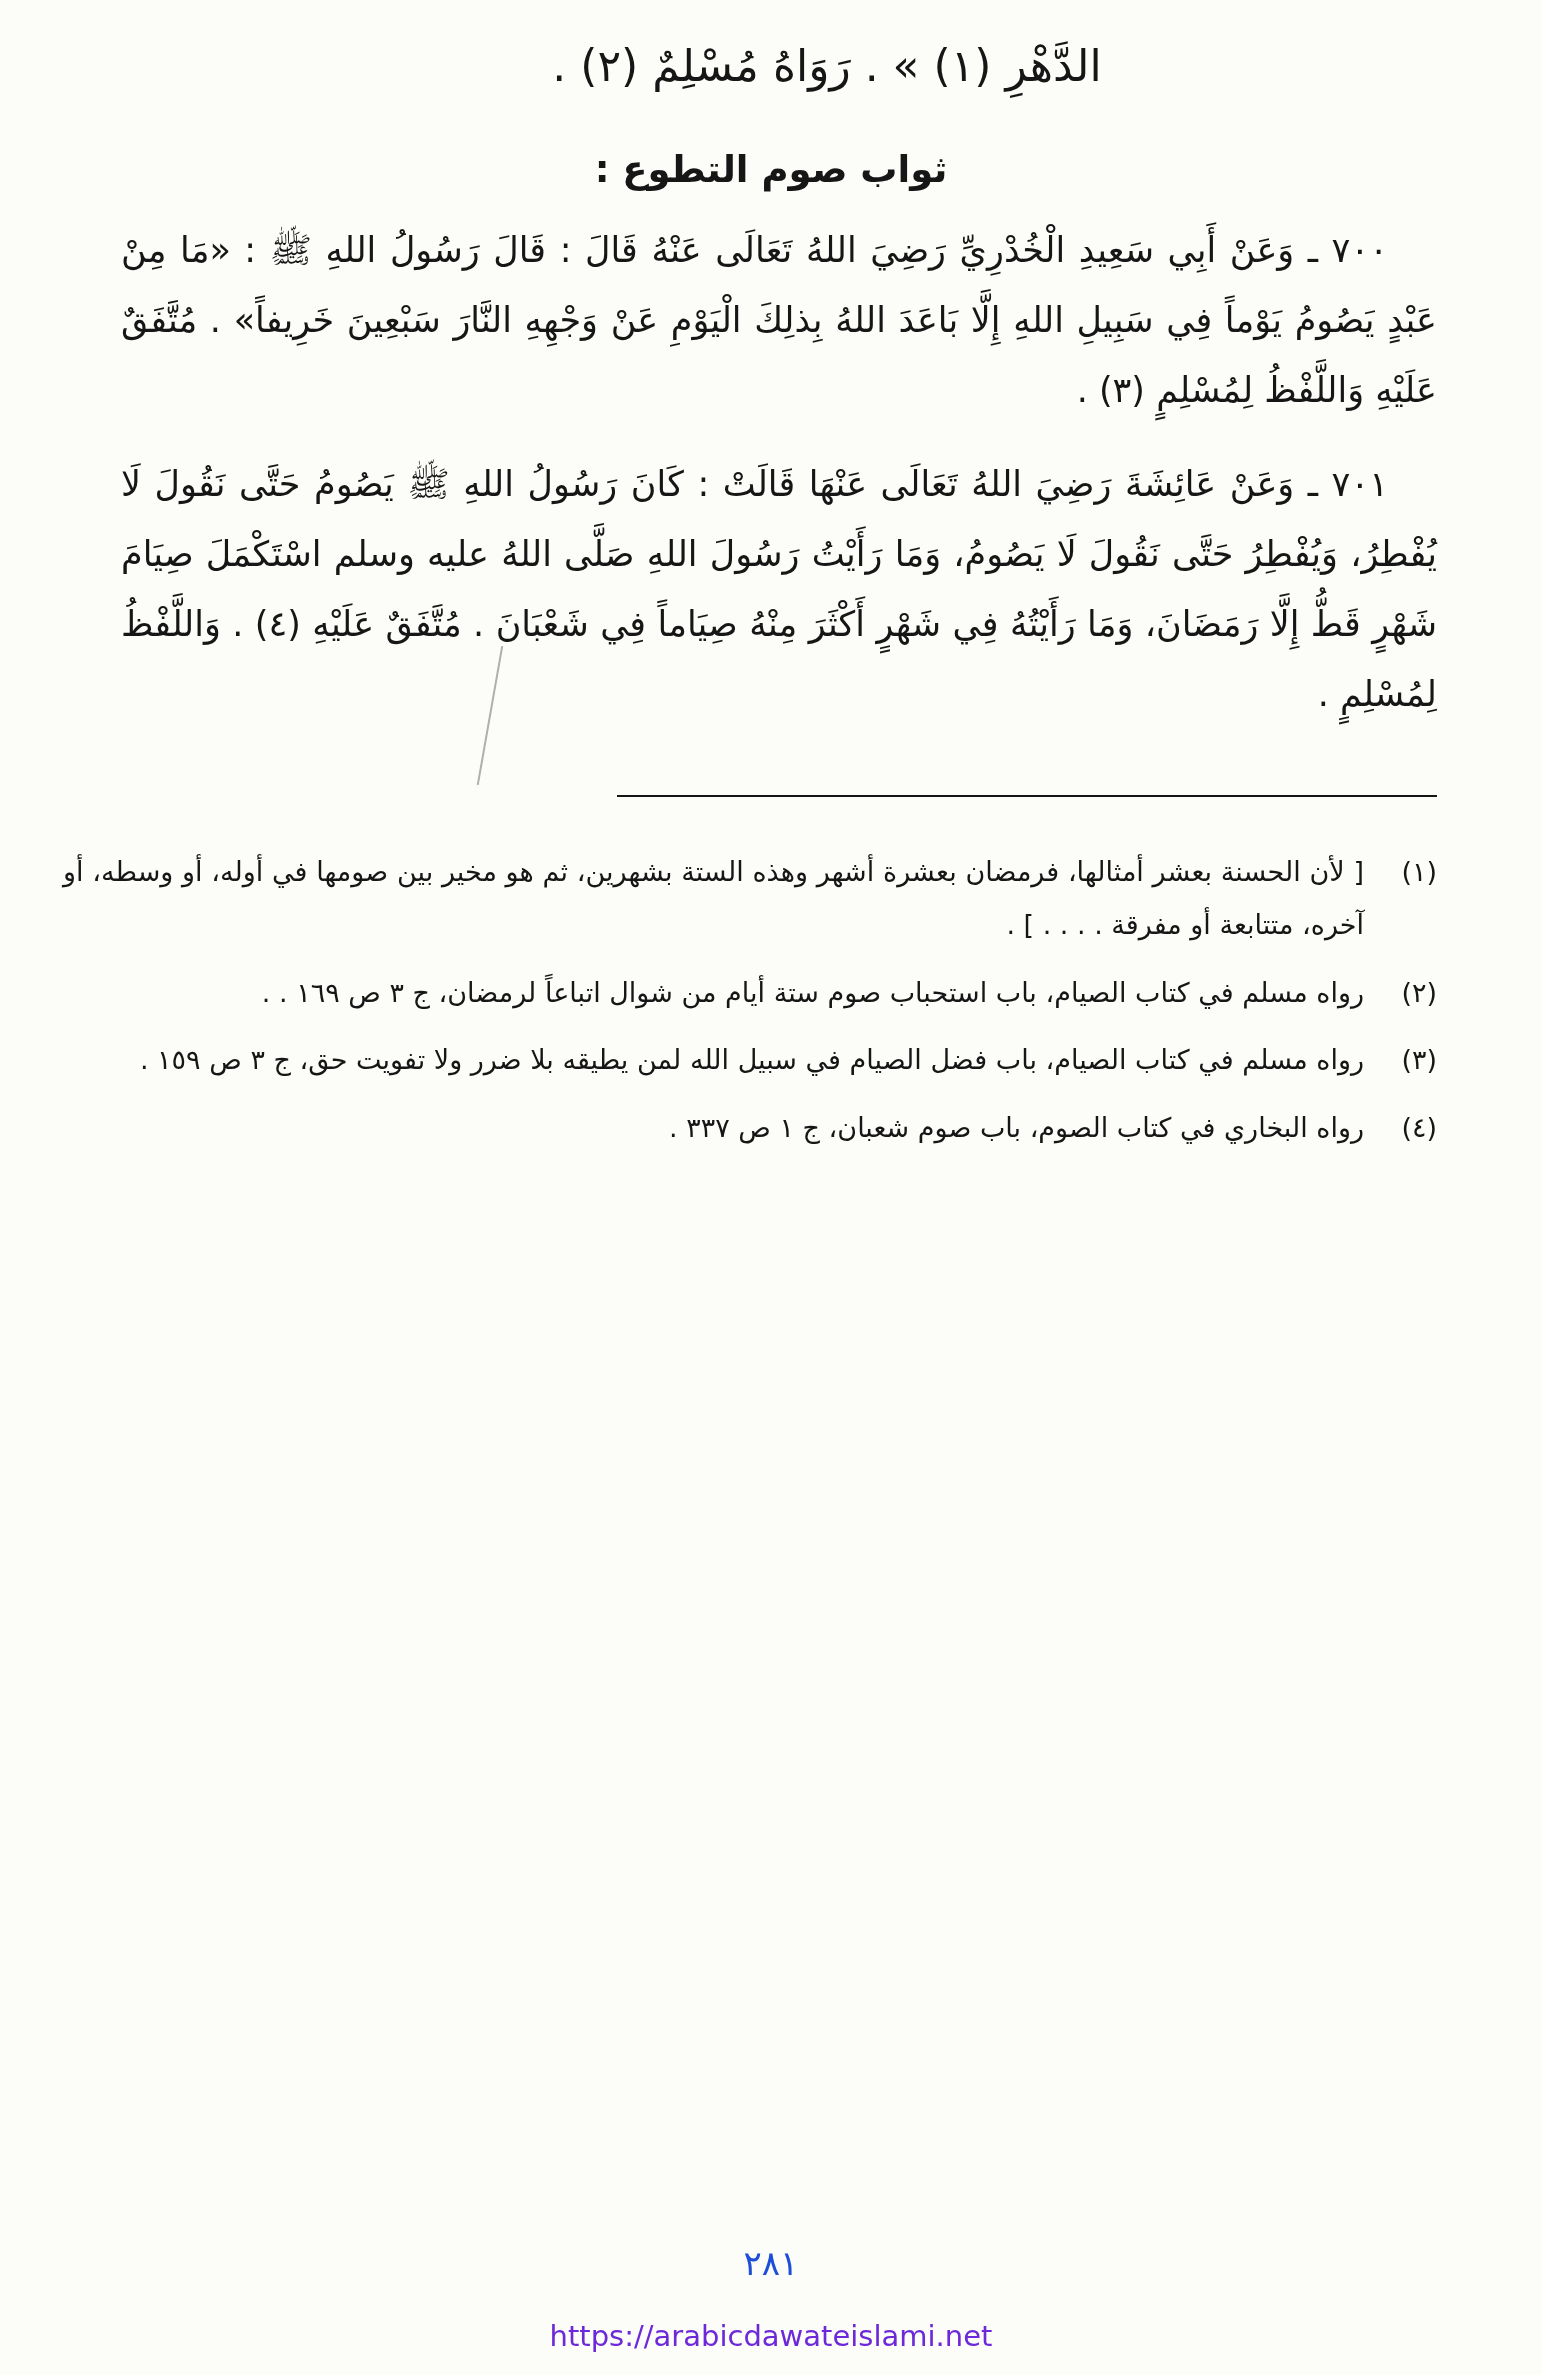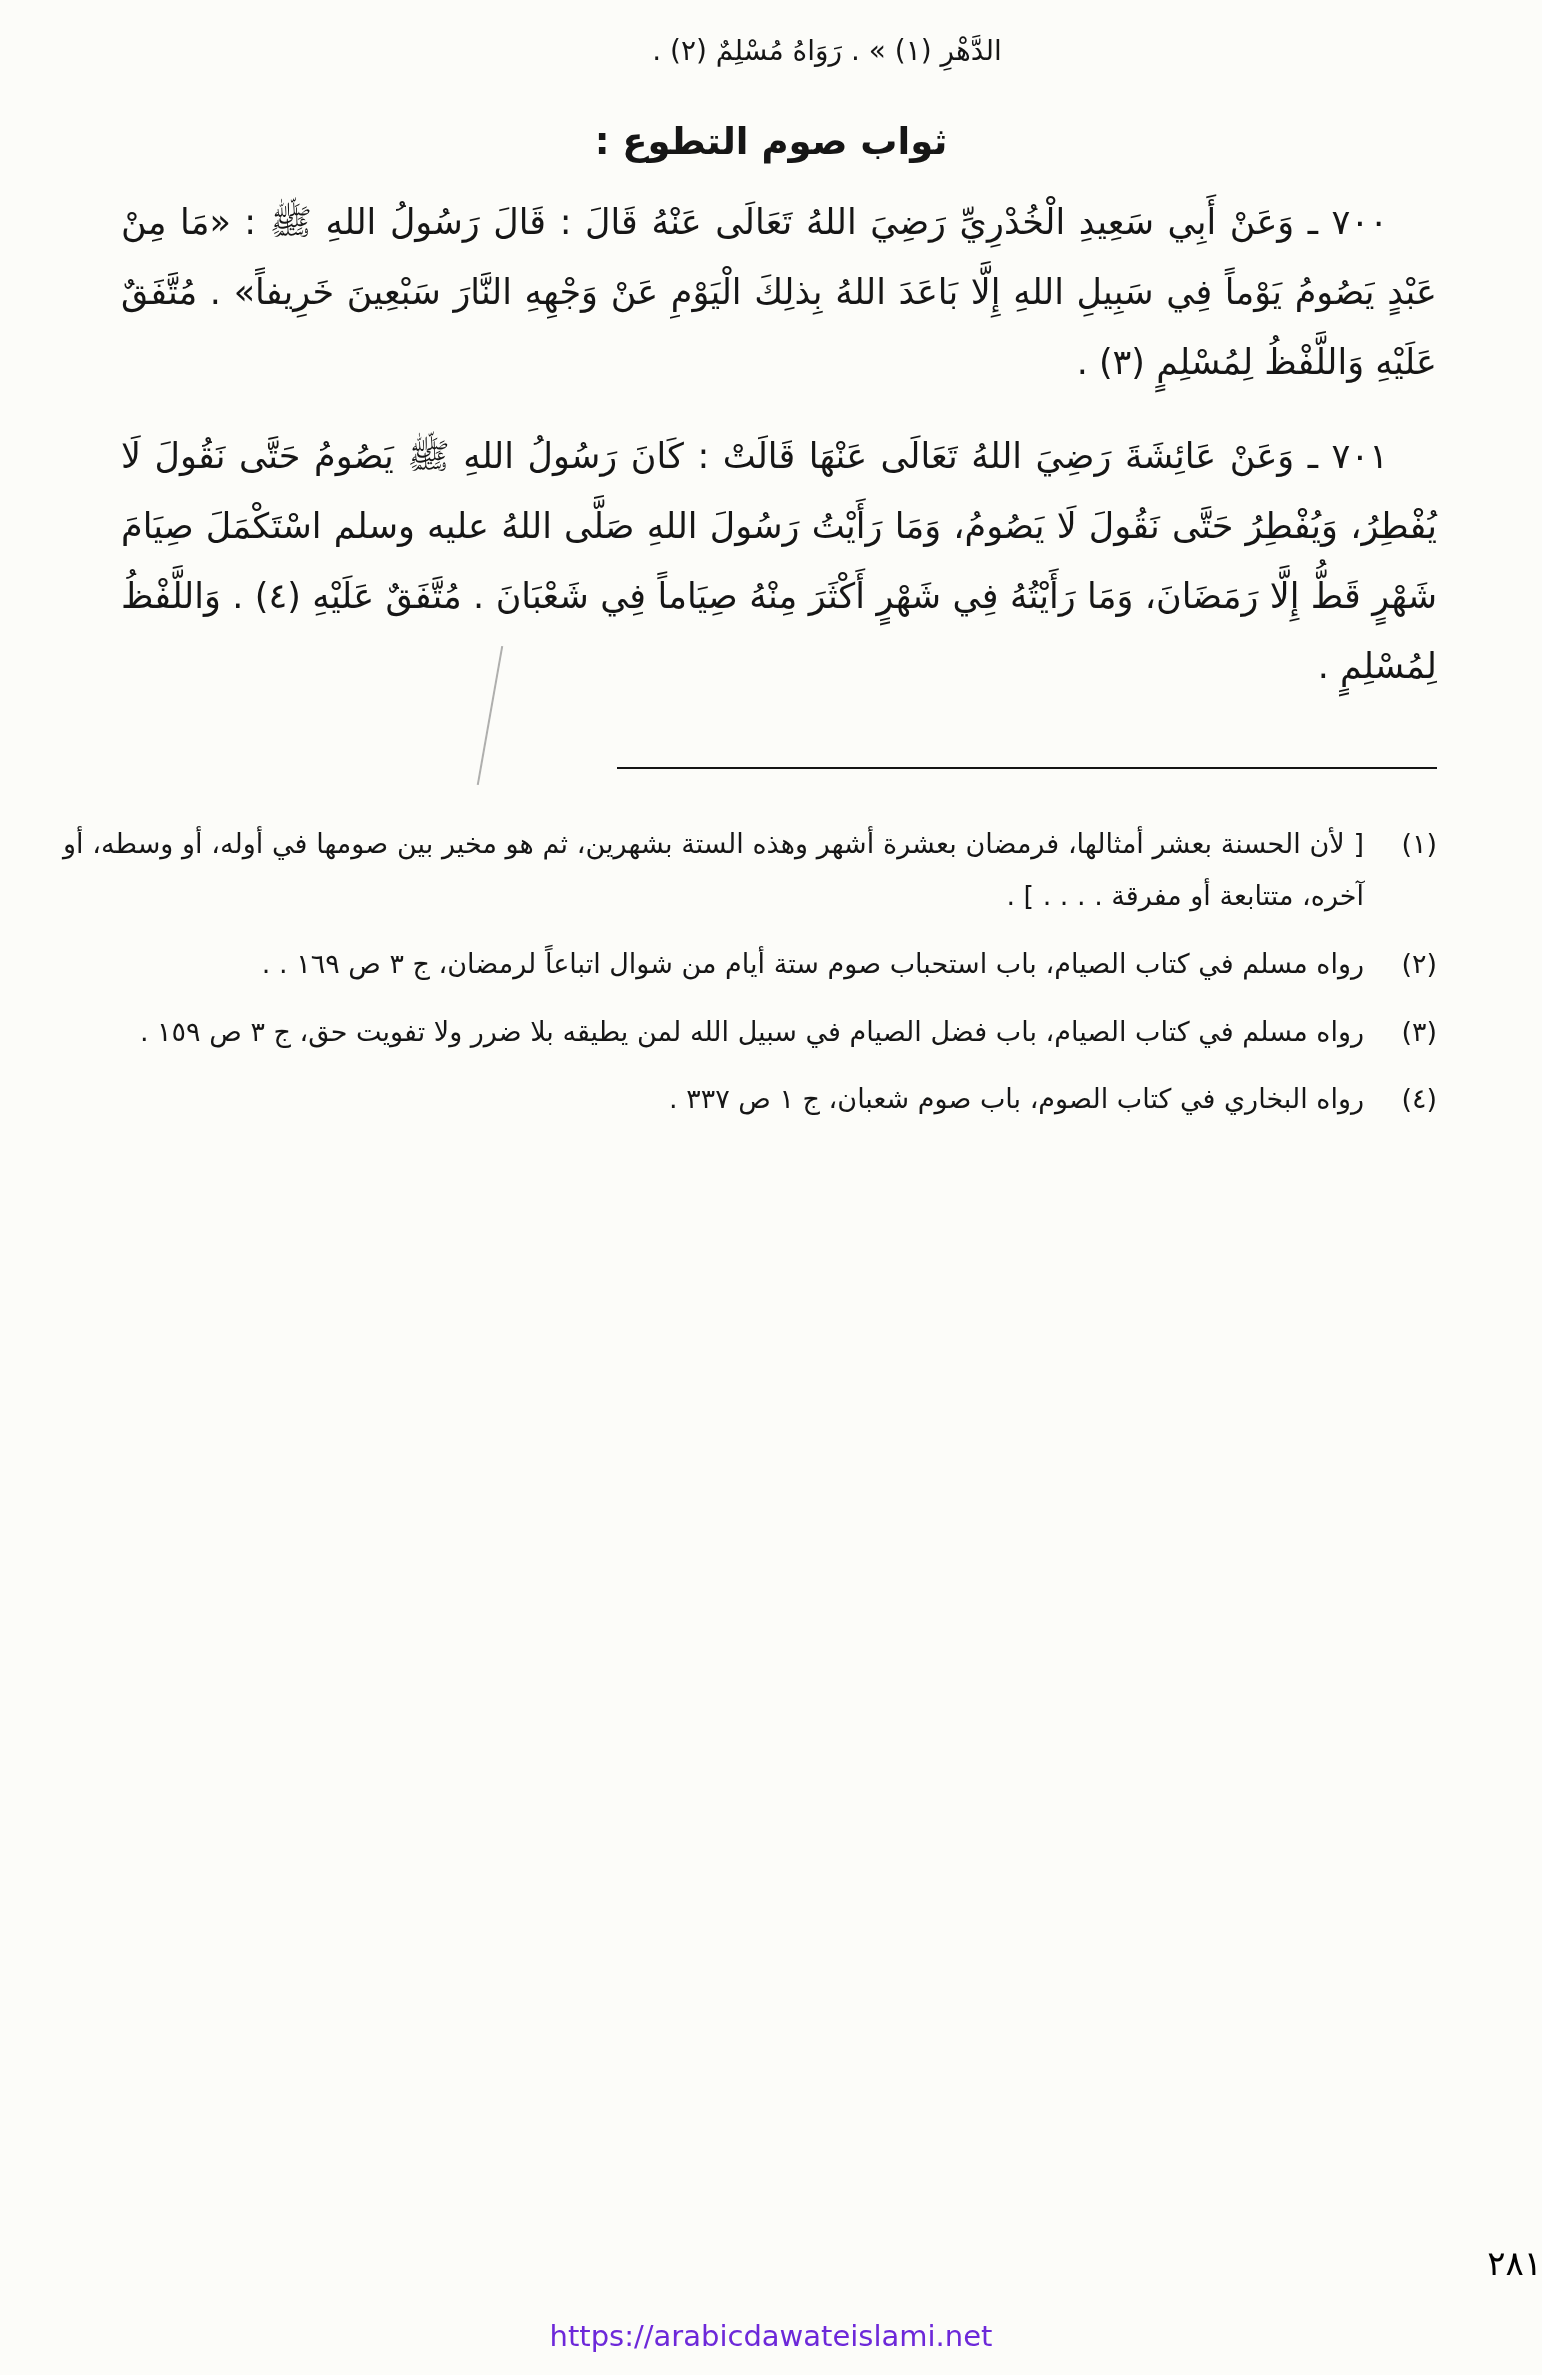--- a/index.html
+++ b/index.html
@@ -14,21 +14,21 @@
     margin: 0 auto;
     background: #fcfcf9;
     color: #161616;
     direction: rtl;
     box-sizing: border-box;
     padding: 22.5px 105px 0 105px;
     overflow: hidden;
     font-family: "DejaVu Sans", sans-serif;
   }
   .continuation-line {
-    font-size: 28px;
+    font-size: 44px;
     line-height: 1.8;
     text-align: center;
     padding-left: 112px;
     margin-top: 3.7px;
   }
   .section-heading {
     font-size: 37px;
     font-weight: bold;
     text-align: center;
     margin: 16px;
@@ -77,23 +77,23 @@
     height: 141px;
     background: #6f6f6f;
     opacity: 0.55;
     transform: rotate(10deg);
   }
   .page-number {
     position: absolute;
     bottom: 92px;
     left: 0;
     right: 0;
-    text-align: right;
+    text-align: center;
     font-size: 34px;
-    color: #000000;
+    color: #1d4ed8;
     font-family: Liberation Serif, serif;
   }
   .watermark {
     position: absolute;
     bottom: 22.5px;
     left: 0;
     right: 0;
     text-align: center;
     font-size: 29px;
     color: #6d28d9;

